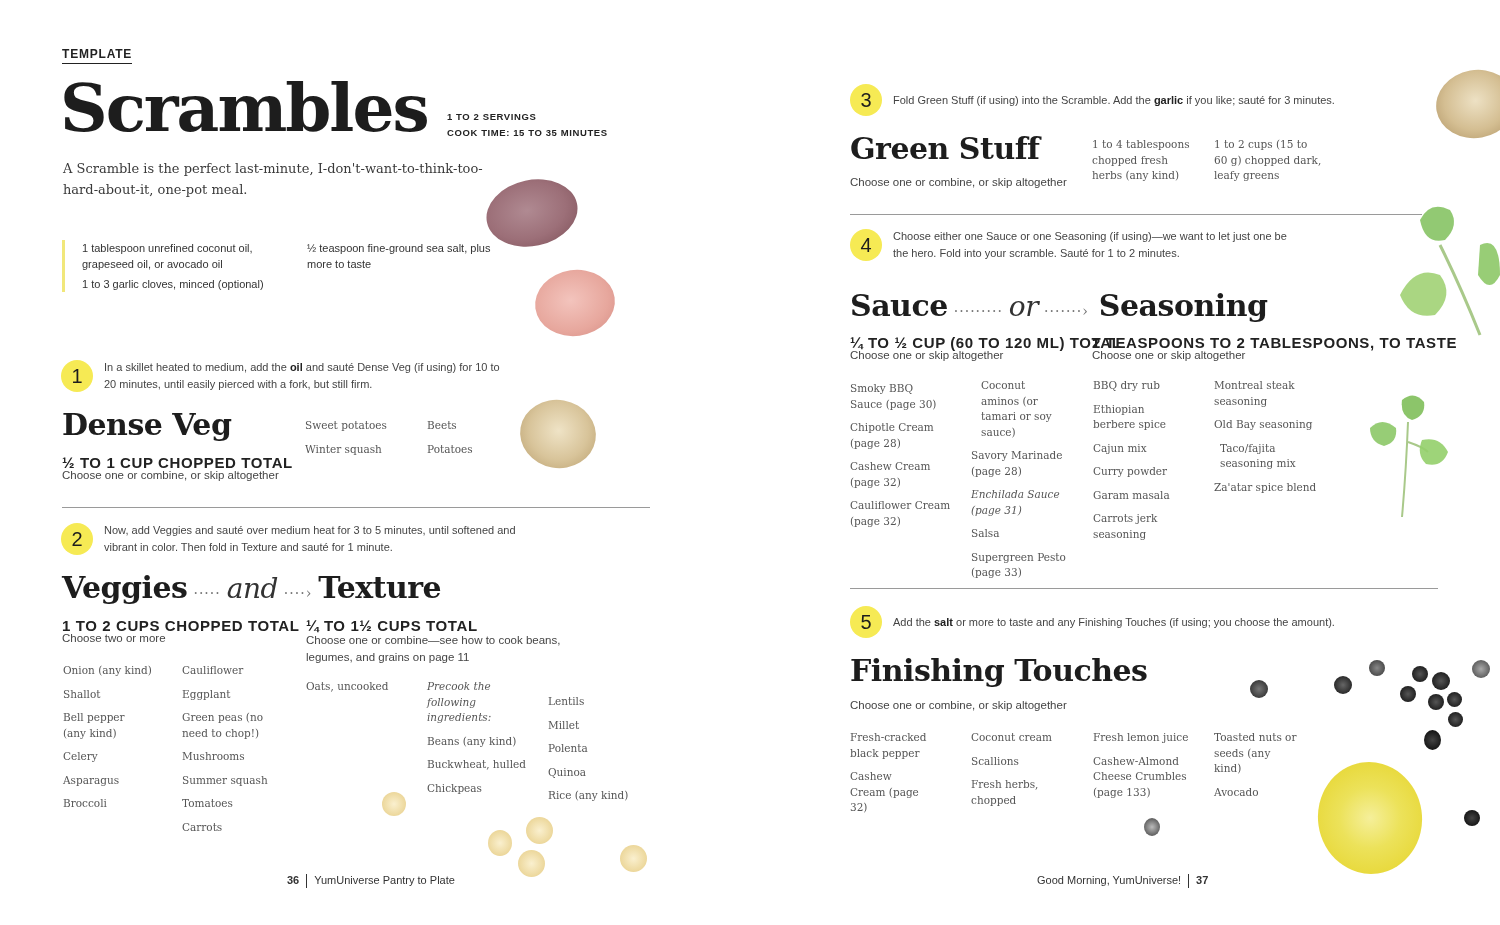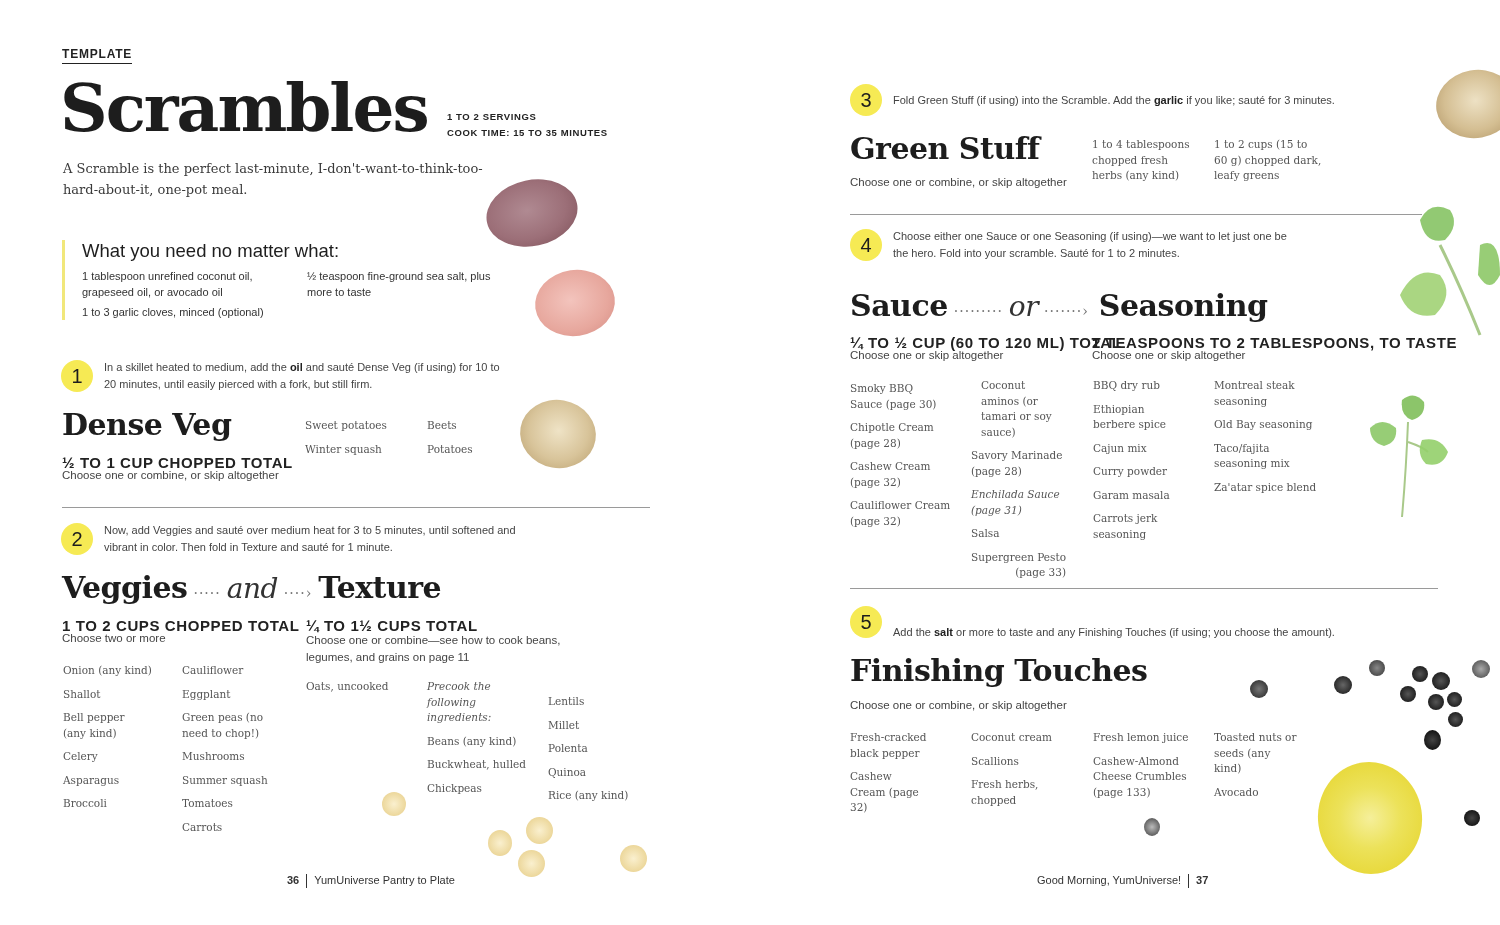--- a/index.html
+++ b/index.html
@@ -49,21 +49,20 @@
 <div class="abs servings sans">
   <div>1 TO 2 SERVINGS</div>
   <div>COOK TIME: 15 TO 35 MINUTES</div>
 </div>
 <div class="abs intro serif">A Scramble is the perfect last-minute, I-don't-want-to-think-too-hard-about-it, one-pot meal.</div>
 
 <div class="abs blob" style="left:486px;top:180px;width:92px;height:66px;background:radial-gradient(ellipse at 45% 45%,#b08a92 0%,#9c6f78 55%,#7d5058 100%);transform:rotate(-12deg);"></div>
 <div class="abs blob" style="left:535px;top:270px;width:80px;height:66px;background:radial-gradient(ellipse at 45% 45%,#f3c4bd 0%,#e7a79d 60%,#d48c84 100%);transform:rotate(-8deg);"></div>
 
 <div class="abs need-box">
-  <div class="need-title sans">What you need no matter what:</div>
   <div class="need-grid sans">
     <span>1 tablespoon unrefined coconut oil, grapeseed oil, or avocado oil</span>
     <span>½ teaspoon fine-ground sea salt, plus more to taste</span>
     <span style="grid-column:1 / span 2;">1 to 3 garlic cloves, minced (optional)</span>
   </div>
 </div>
 
 <div class="abs step sans" style="left:61px;top:360px;width:440px;">
   <div class="step-num">1</div>
   <div class="step-text"><span>In a skillet heated to medium, add the </span><b>oil</b><span> and sauté Dense Veg (if using) for 10 to 20 minutes, until easily pierced with a fork, but still firm.</span></div>
@@ -199,42 +198,42 @@
   <div class="item" style="width:95px;">Smoky BBQ Sauce (page 30)</div>
   <div class="item" style="width:85px;">Chipotle Cream (page 28)</div>
   <div class="item" style="width:85px;">Cashew Cream (page 32)</div>
   <div class="item" style="width:105px;">Cauliflower Cream (page 32)</div>
 </div>
 <div class="abs list" style="left:971px;top:378px;width:100px;">
   <div class="item" style="width:75px;margin-left:10px;">Coconut aminos (or tamari or soy sauce)</div>
   <div class="item" style="width:95px;">Savory Marinade (page 28)</div>
   <div class="item" style="width:95px;font-style:italic;">Enchilada Sauce (page 31)</div>
   <div class="item">Salsa</div>
-  <div class="item" style="width:95px;text-align:right;">Supergreen Pesto (page 33)</div>
+  <div class="item" style="width:95px;">Supergreen Pesto (page 33)</div>
 </div>
 <div class="abs list" style="left:1093px;top:378px;width:95px;">
   <div class="item">BBQ dry rub</div>
   <div class="item" style="width:75px;">Ethiopian berbere spice</div>
   <div class="item">Cajun mix</div>
   <div class="item">Curry powder</div>
   <div class="item">Garam masala</div>
   <div class="item" style="width:80px;">Carrots jerk seasoning</div>
 </div>
 <div class="abs list" style="left:1214px;top:378px;width:110px;">
   <div class="item" style="width:85px;">Montreal steak seasoning</div>
   <div class="item">Old Bay seasoning</div>
-  <div class="item" style="width:90px;">Taco/fajita seasoning mix</div>
+  <div class="item" style="width:90px;margin-left:6px;">Taco/fajita seasoning mix</div>
   <div class="item">Za'atar spice blend</div>
 </div>
 
 <div class="abs divider" style="left:850px;top:588px;width:588px;"></div>
 
 <div class="abs step sans" style="left:850px;top:606px;width:560px;">
   <div class="step-num">5</div>
-  <div class="step-text" style="margin-top:18px;"><span>Add the </span><b>salt</b><span> or more to taste and any Finishing Touches (if using; you choose the amount).</span></div>
+  <div class="step-text" style="margin-top:8px;"><span>Add the </span><b>salt</b><span> or more to taste and any Finishing Touches (if using; you choose the amount).</span></div>
 </div>
 
 <div class="abs section-title display" style="left:850px;top:653px;">Finishing Touches</div>
 <div class="abs choose sans" style="left:850px;top:699px;">Choose one or combine, or skip altogether</div>
 
 <div class="abs list" style="left:850px;top:730px;width:95px;">
   <div class="item" style="width:80px;">Fresh-cracked black pepper</div>
   <div class="item" style="width:80px;">Cashew Cream (page 32)</div>
 </div>
 <div class="abs list" style="left:971px;top:730px;width:95px;">

